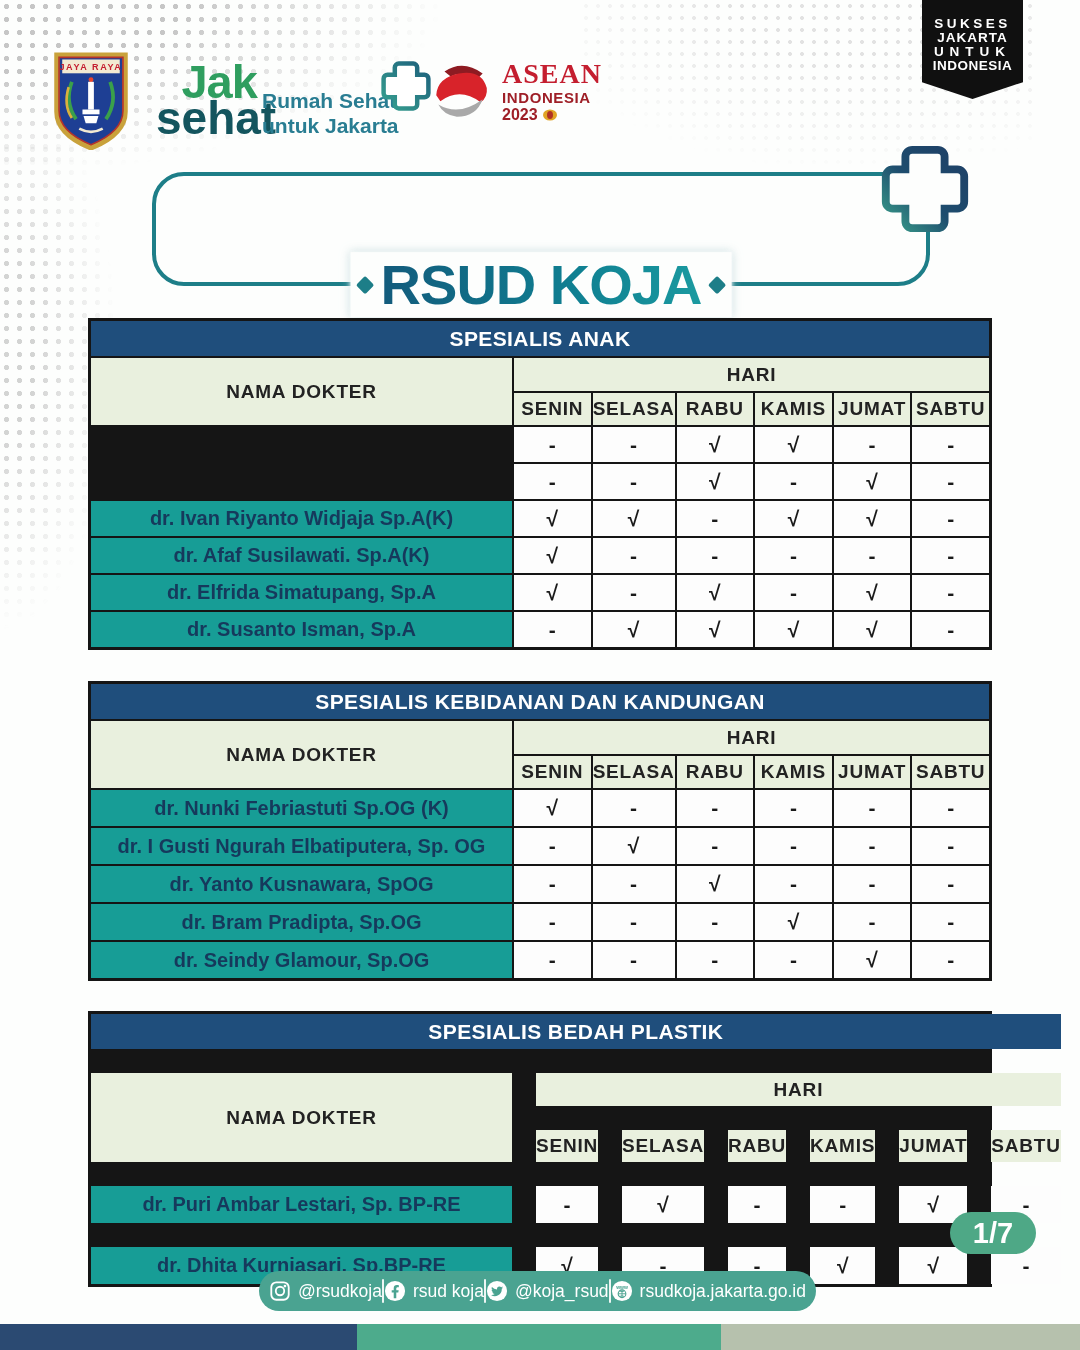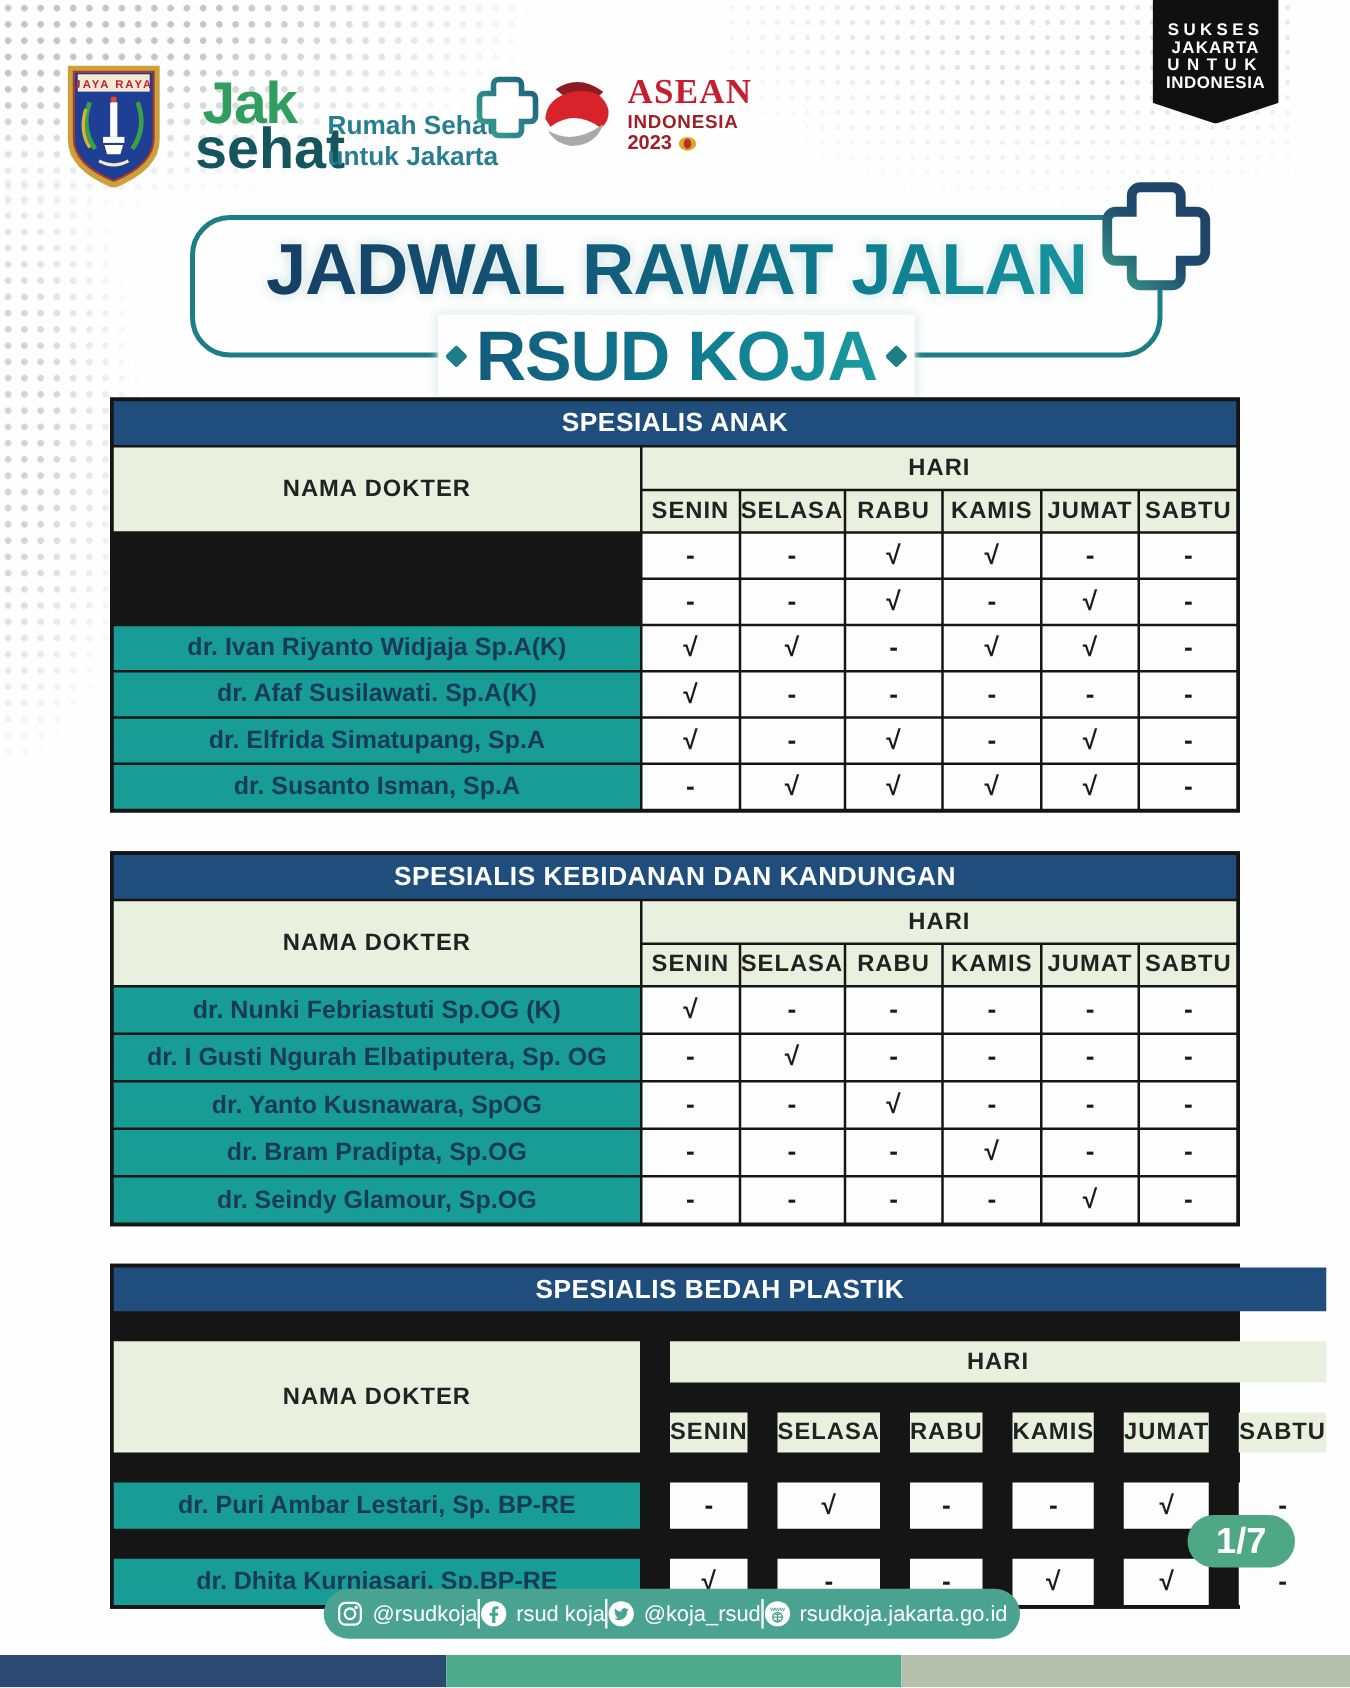--- a/index.html
+++ b/index.html
@@ -18,21 +18,21 @@
     -webkit-mask-image: radial-gradient(ellipse 100% 60% at 0% 35%, #000 25%, transparent 78%);
     mask-image: radial-gradient(ellipse 100% 60% at 0% 35%, #000 25%, transparent 78%); }
   .dots-right { left:580px; top:0; width:460px; height:180px;
     background-image: radial-gradient(circle, #e2e2e2 1.8px, transparent 2.2px);
     background-size: 12px 12px;
     -webkit-mask-image: radial-gradient(ellipse 90% 120% at 60% 0%, #000 30%, transparent 80%);
     mask-image: radial-gradient(ellipse 90% 120% at 60% 0%, #000 30%, transparent 80%); }
 
   
   .crest { position:absolute; left:50px; top:52px; width:82px; height:98px; }
-  .jak-logo { position:absolute; left:156px; top:58px; line-height:1; }
+  .jak-logo { position:absolute; left:156px; top:58px; line-height:1;text-align:center; }
   .jak-l1 { font-size:47px; font-weight:bold; color:#2f9e5f; letter-spacing:-1px; margin-left:6px; }
   .jak-l2 { font-size:46px; font-weight:bold; color:#14555e; letter-spacing:0; margin-top:-10px; }
   .tagline { position:absolute; left:262px; top:88px; font-size:21px; font-weight:bold;
     color:#297d92; line-height:25px; }
   .plus-small { position:absolute; left:378px; top:58px; width:56px; height:56px; }
   .asean { position:absolute; left:428px; top:58px; display:flex; align-items:center; }
   .asean-emblem { width:66px; height:66px; }
   .asean-text { margin-left:8px; line-height:1; }
   .asean-t1 { font-family:"Liberation Serif", serif; font-size:28px; font-weight:bold; color:#c41e2f; letter-spacing:1px; }
   .asean-t2 { font-size:15px; font-weight:bold; color:#9e1f27; letter-spacing:.6px; margin-top:2px; }
@@ -158,21 +158,20 @@
   </div>
 
   <div class="ribbon">
     <div class="rl0">SUKSES</div>
     <div class="rl1">JAKARTA</div>
     <div class="rl2">UNTUK</div>
     <div class="rl3">INDONESIA</div>
   </div>
 
   <div class="title-box">
-    <div class="title-line1">JADWAL RAWAT JALAN</div>
     <div class="title-line2">
       <span class="grad">RSUD KOJA</span>
     </div>
     <svg class="plus-big" viewBox="0 0 100 100">
       <use href="#plusPath" fill="#fdfefd" stroke="url(#plusGradBig)" stroke-width="8"></use>
     </svg>
   </div>
 
   <div class="sched-table" style="top:318px; grid-template-rows:35px 33px 32px repeat(6,35px);">
       <div class="cell c-title" style="grid-column:1/-1;grid-row:1;">SPESIALIS ANAK</div>

